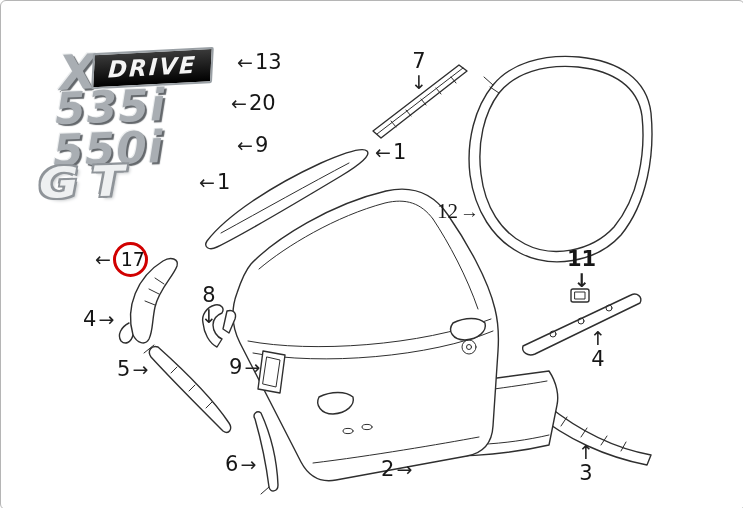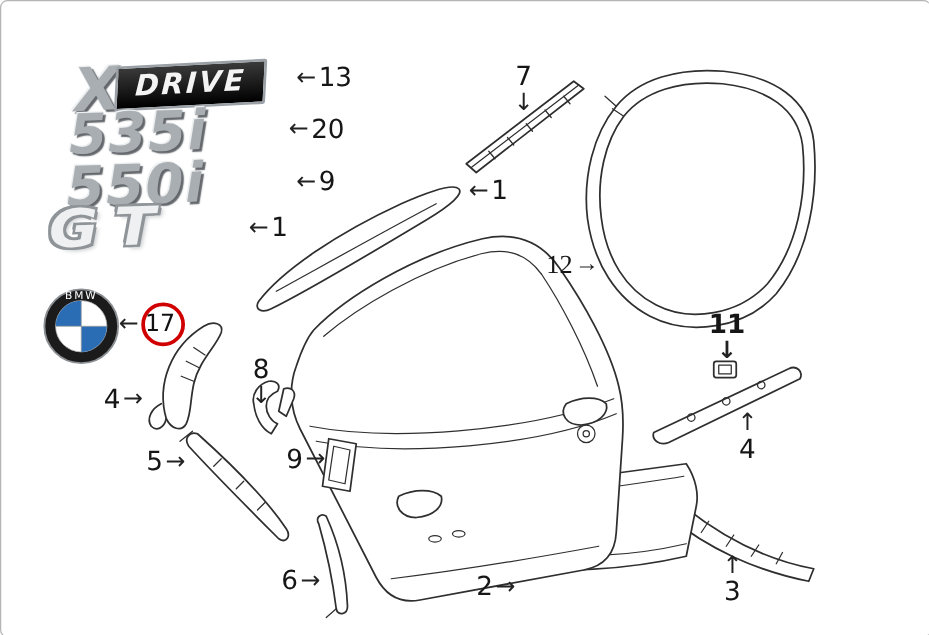--- a/index.html
+++ b/index.html
@@ -30,21 +30,21 @@
                font-style:italic; font-weight:bold; font-size:23px; letter-spacing:2px;
                transform:skewX(-6deg); border-radius:2px; }
   .badge-535 { position:absolute; left:54px; top:80px;  font-size:44px; letter-spacing:1px; transform:rotate(-2deg); }
   .badge-550 { position:absolute; left:52px; top:122px; font-size:44px; letter-spacing:1px; transform:rotate(-2deg); }
   .badge-gt  { position:absolute; left:38px; top:158px; font-size:42px; font-weight:bold; font-style:italic;
                letter-spacing:12px; color:#eef0f1;
                text-shadow:-2px -2px 0 #8f9499, 2px -2px 0 #8f9499, -2px 2px 0 #8f9499,
                             2px 2px 0 #8f9499, 3px 3px 3px #c8cbcd;
                transform:rotate(-2deg) scaleX(1.15); transform-origin:left center; }
   .roundel { position:absolute; left:33px; top:229px; }
-  .red-circle { display:flex; align-items:center; justify-content:flex-start;
+  .red-circle { display:flex; align-items:center; justify-content:flex-end;
                 width:29px; height:29px; border:3.5px solid #d10000; border-radius:50%;
                 font-size:19px; color:#111; }
 </style>
 </head>
 <body>
 
 <div class="stage">
 
   <svg class="art" width="743" height="508" viewBox="0 0 743 508">
 
@@ -133,31 +133,20 @@
 
   <div class="badge-xdrive">
     <span class="chrome x-letter">X</span>
     <span class="drive-box">DRIVE</span>
   </div>
 
   <div class="badge-535 chrome">535i</div>
   <div class="badge-550 chrome">550i</div>
   <div class="badge-gt">GT</div>
 
-  <div class="roundel">
-    <svg width="62" height="62" viewBox="-31 -31 62 62">
-      <circle r="29.5" fill="#1b1b1b" stroke="#8b9094" stroke-width="1.5"></circle>
-      <circle r="20.5" fill="#ffffff" stroke="#bbbbbb" stroke-width="0.6"></circle>
-      <path d="M0,0 L-20.5,0 A20.5,20.5 0 0 1 0,-20.5 Z" fill="#2a6db5"></path>
-      <path d="M0,0 L20.5,0 A20.5,20.5 0 0 1 0,20.5 Z" fill="#2a6db5"></path>
-      <line x1="-20.5" y1="0" x2="20.5" y2="0" stroke="#999999" stroke-width="0.6"></line>
-      <line x1="0" y1="-20.5" x2="0" y2="20.5" stroke="#999999" stroke-width="0.6"></line>
-      <text y="-21.5" text-anchor="middle" font-size="8.5" fill="#ffffff" letter-spacing="1.5" font-family="DejaVu Sans, sans-serif">BMW</text>
-    </svg>
-  </div>
 
   <div class="callout" style="left:374px; top:141px;">
     <span class="ar">←</span>
     <span>1</span>
   </div>
 
   <div class="callout" style="left:380px; top:458px;">
     <span>2</span>
     <span class="ar">→</span>
   </div>

